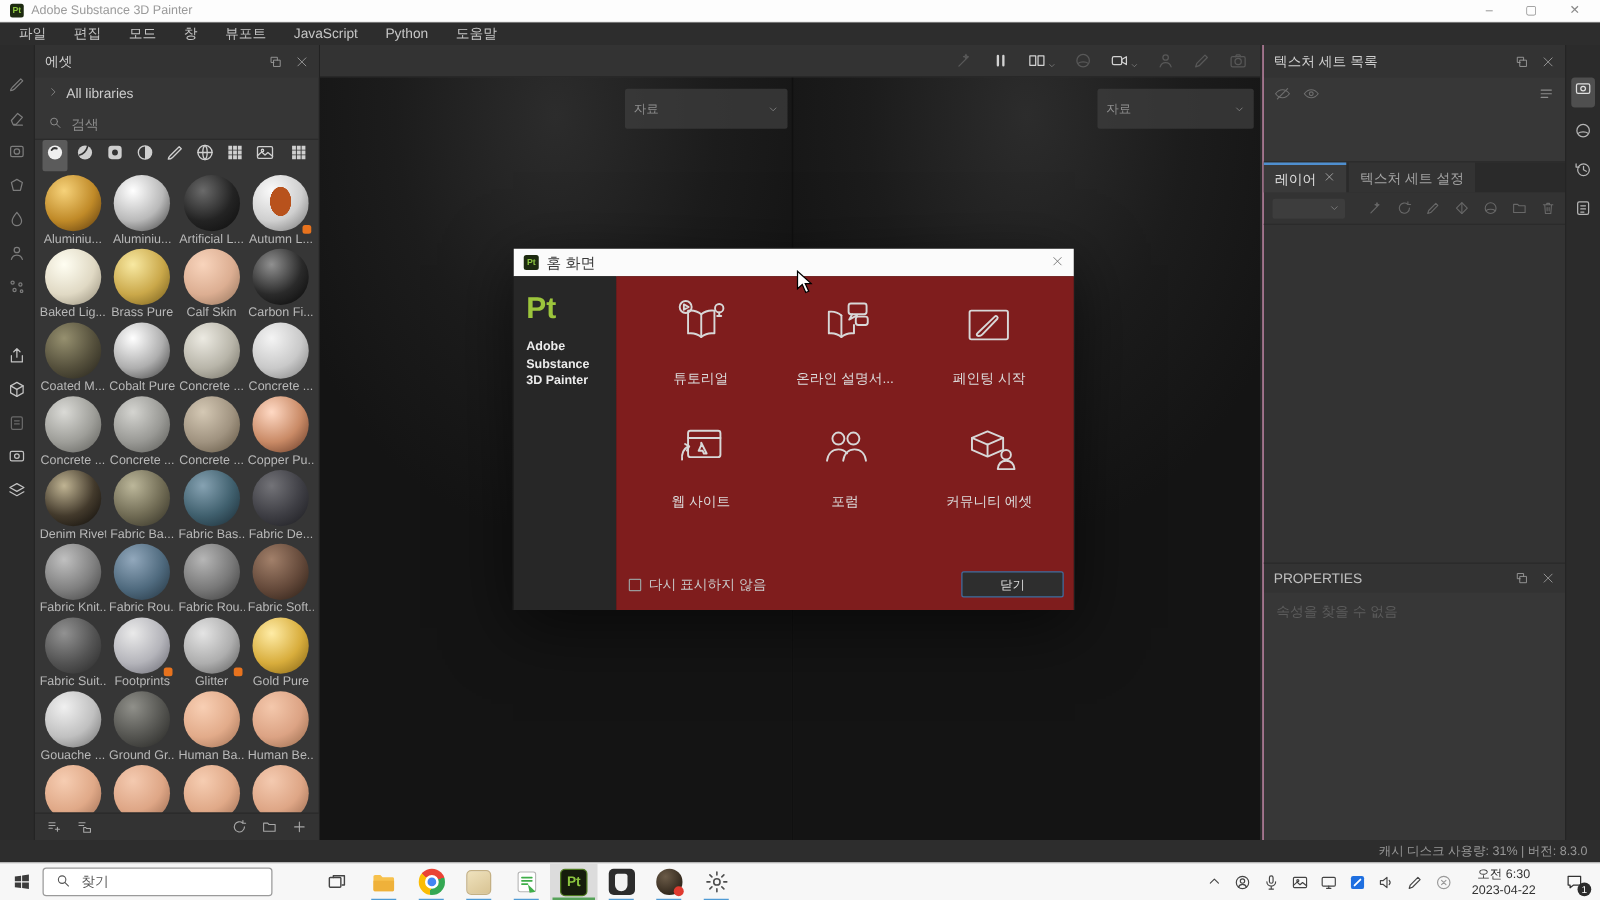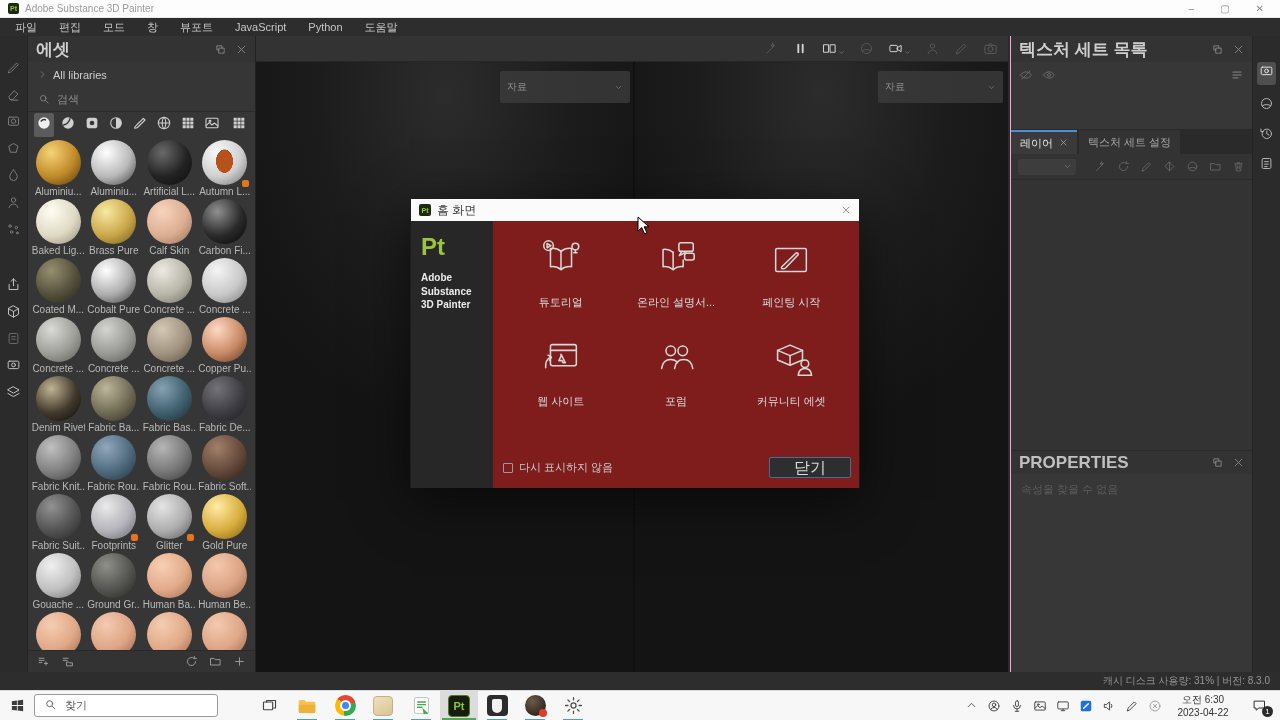--- a/index.html
+++ b/index.html
@@ -17,21 +17,21 @@
 .menubar{position:absolute;left:0;top:18px;width:1280px;height:18px;background:#2d2d2d;display:flex;align-items:center;padding-left:4px}
 .mi{font-size:11px;color:#c6c6c6;padding:4px 11px;line-height:18px}
 
 
 .toolstrip{position:absolute;left:0;top:36px;width:28px;height:636px;background:#2b2b2b;display:flex;flex-direction:column;align-items:center;padding-top:24px;gap:12px;border-right:1px solid #242424}
 .toolstrip .gap{height:16px}
 
 
 .assets{position:absolute;left:28px;top:36px;width:228px;height:636px;background:#363636;border-right:1px solid#222}
 .p-head{height:26px;background:#333;display:flex;align-items:center;padding:0 8px;gap:8px}
-.p-title{font-size:17px;font-weight:bold;color:#cfcfcf}
+.p-title{font-size:11px;font-weight:normal;color:#cfcfcf}
 .p-hicons{margin-left:auto;display:flex;gap:10px;color:#9a9a9a}
 .a-lib{height:26px;display:flex;align-items:center;gap:6px;padding:0 10px;font-size:11px;color:#cdcdcd}
 .a-search{height:24px;display:flex;align-items:center;gap:7px;padding:0 10px;border-bottom:1px solid #2b2b2b;color:#8d8d8d}
 .a-search .ph{font-size:11px;color:#8d8d8d}
 .a-filters{height:25px;display:flex;align-items:center;gap:4px;padding:0 6px;color:#d2d2d2}
 .a-filters .fbtn{padding:2px;border-radius:2px}
 .a-filters .sel{background:#5b5b5b}
 .a-grid{margin:3px 3px 0 3px;height:512px;overflow:hidden;display:grid;grid-template-columns:repeat(4,1fr);grid-auto-rows:59px;column-gap:1px}
 .mat{display:flex;flex-direction:column;align-items:center;position:relative}
 .sph{width:45px;height:45px;border-radius:50%;position:relative}
@@ -86,21 +86,21 @@
 .d-brand{margin-top:10px;font-size:10px;font-weight:bold;color:#ececec;line-height:1.35}
 .d-main{flex:1;background:#7f1d1d;position:relative}
 .d-grid{display:grid;grid-template-columns:repeat(3,1fr);padding:16px 10px 0 10px;row-gap:26px}
 .d-item{display:flex;flex-direction:column;align-items:center}
 .d-item .dicon{width:50px;height:46px;color:#d8d8d8}
 .d-item .dicon svg{width:100%;height:100%}
 .d-item .dlab{margin-top:12px;font-size:11px;color:#dcdcdc}
 .d-foot{position:absolute;left:10px;right:8px;bottom:10px;display:flex;align-items:center}
 .d-check{display:flex;align-items:center;gap:6px;font-size:11px;color:#c9c9c9}
 .cb{width:10px;height:10px;border:1px solid #9a9a9a;border-radius:1px;background:transparent}
-.d-close{margin-left:auto;width:82px;height:21px;background:#2e2e2e;border:1px solid #3f6ea0;border-radius:2px;color:#dcdcdc;font-size:16px;font-family:inherit}
+.d-close{margin-left:auto;width:82px;height:21px;background:#2e2e2e;border:1px solid #3f6ea0;border-radius:2px;color:#dcdcdc;font-size:10px;font-family:inherit}
 
 
 .taskbar{position:absolute;left:0;top:690px;width:1280px;height:30px;background:#f7f7f7;border-top:1px solid #dcdcdc;display:flex;align-items:center}
 .tb-start{width:34px;height:30px;display:flex;align-items:center;justify-content:center}
 .tb-search{width:184px;height:23px;background:#fff;border:1px solid #9a9a9a;border-radius:3px;display:flex;align-items:center;gap:8px;padding:0 9px;color:#555}
 .tb-search span{font-size:11px;color:#555}
 .tb-apps{display:flex;margin-left:32px}
 .tb-app{width:38px;height:30px;display:flex;align-items:center;justify-content:center;position:relative}
 .tb-app.active{background:#dcdcdc}
 .tb-app .runline{position:absolute;bottom:0;left:9px;right:9px;height:2px;background:#4f9bd5}

